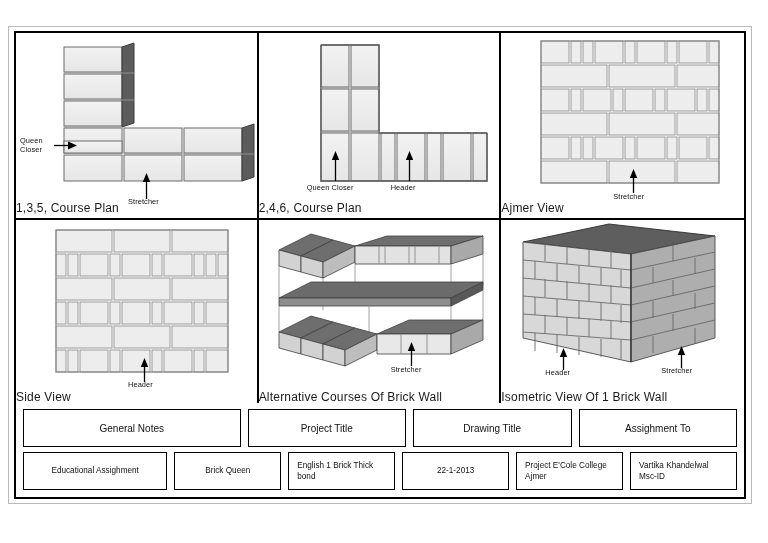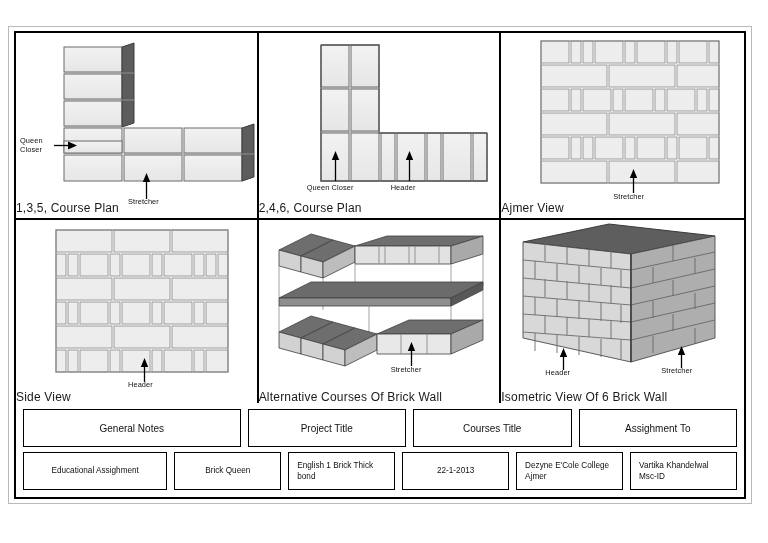--- a/index.html
+++ b/index.html
@@ -535,58 +535,58 @@
           <div class="callout" style="left:44px;top:149px;">Header</div>
 
           <div class="arrow-up" style="left:176px;top:126px;">
             <svg width="9" height="22" viewBox="0 0 9 22">
               <line x1="4.5" y1="22" x2="4.5" y2="8" stroke="#000" stroke-width="1.3"></line>
               <polygon points="4.5,0 0.8,9 8.2,9" fill="#000"></polygon>
             </svg>
           </div>
           <div class="callout" style="left:160px;top:147px;">Stretcher</div>
 
-          <div class="view-label">Isometric View Of 6 Brick Wall</div>
+          <div class="view-label">Isometric View Of 1 Brick Wall</div>
         </div>
       </div>
 
     </div>
 
     <div id="titleblock">
 
       <div class="tb-row head">
         <div class="tb-cell w-wide">
           <span class="tb-text">General Notes</span>
         </div>
         <div class="tb-cell w-norm">
           <span class="tb-text">Project Title</span>
         </div>
         <div class="tb-cell w-norm">
-          <span class="tb-text">Courses Title</span>
+          <span class="tb-text">Drawing Title</span>
         </div>
         <div class="tb-cell w-norm">
           <span class="tb-text">Assighment To</span>
         </div>
       </div>
 
       <div class="tb-row body">
         <div class="tb-cell w-wide ctr">
           <span class="tb-text">Educational Assighment</span>
         </div>
         <div class="tb-cell w-norm ctr">
           <span class="tb-text">Brick Queen</span>
         </div>
         <div class="tb-cell w-norm">
           <span class="tb-text">English 1 Brick Thick bond</span>
         </div>
         <div class="tb-cell w-norm ctr">
           <span class="tb-text">22-1-2013</span>
         </div>
         <div class="tb-cell w-norm">
-          <span class="tb-text">Dezyne E'Cole College Ajmer</span>
+          <span class="tb-text">Project E'Cole College Ajmer</span>
         </div>
         <div class="tb-cell w-norm">
           <span class="tb-text">Vartika Khandelwal Msc-ID</span>
         </div>
       </div>
 
     </div>
 
   </div>
 </div>

